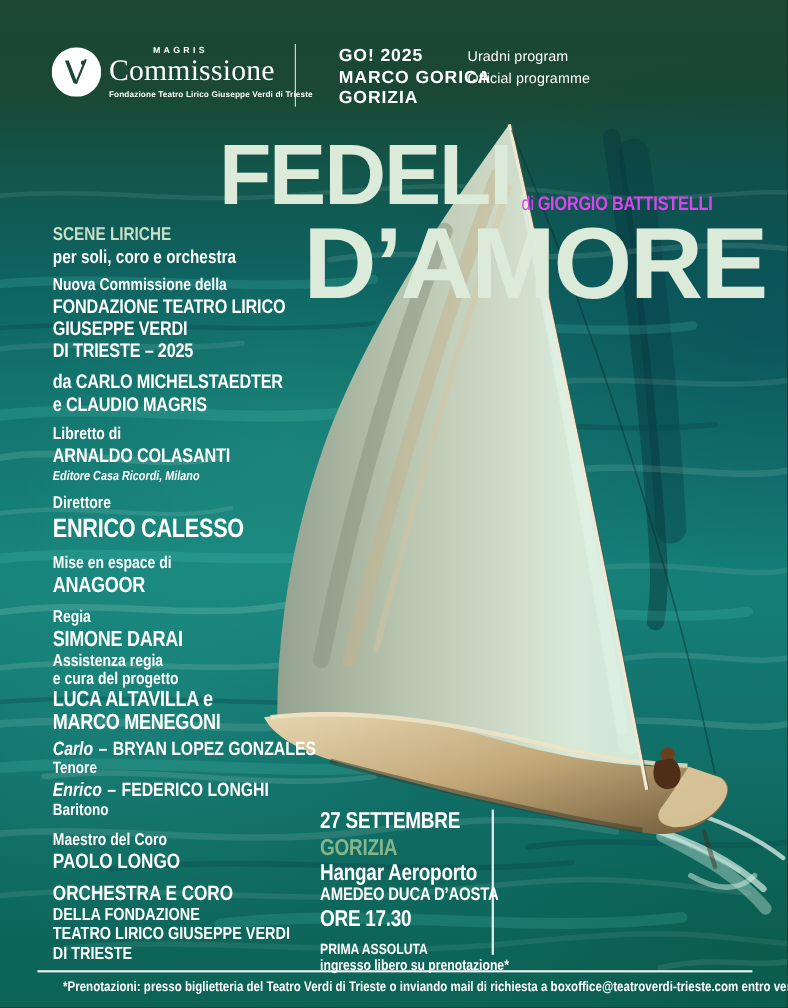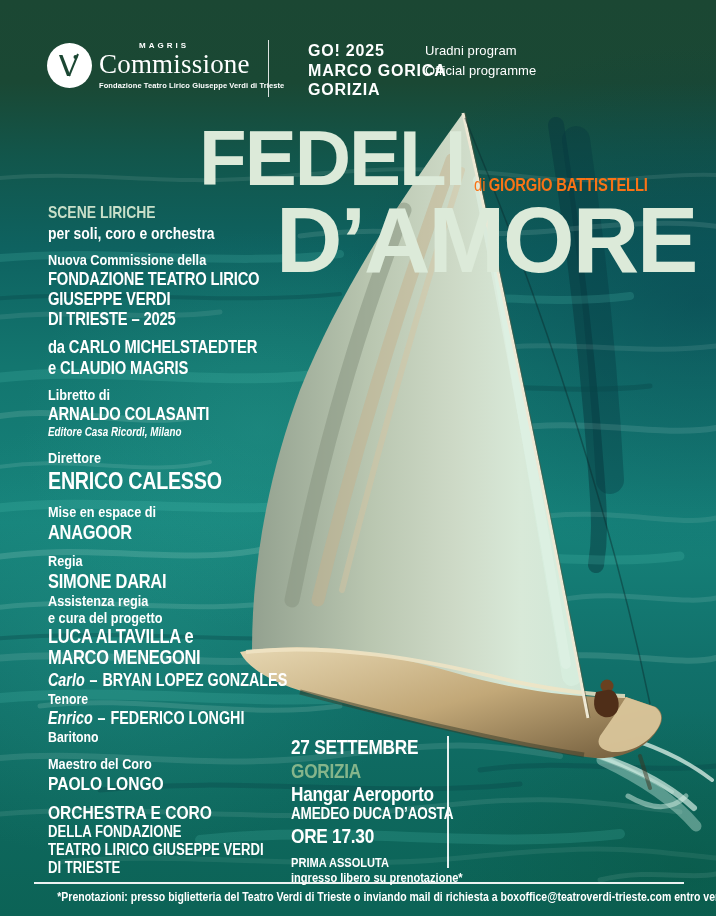--- a/index.html
+++ b/index.html
@@ -65,21 +65,21 @@
   .perf-gap{margin-top:8px;}
   .perf-divider{left:447px;top:736px;width:1.5px;height:132px;background:rgba(255,255,255,.9);}
 
   
   .foot-rule{left:34px;top:882px;width:650px;height:1.8px;background:rgba(255,255,255,.92);}
   .foot-note{left:0;top:890px;width:716px;text-align:center;font-size:12.5px;font-weight:700;}
 
   .mint{color:#dcead9;}
   .mint2{color:#c9dfc9;}
   .sage{color:#85b58b;}
-  .w{color:#f97316;text-align:right;}
+  .w{color:#d946ef;text-align:right;}
 </style>
 </head>
 <body>
 
 <div class="poster">
 
   <svg class="paint" width="716" height="916" viewBox="0 0 716 916" xmlns="http://www.w3.org/2000/svg">
     <defs>
       <linearGradient id="sea" x1="0" y1="0" x2="0" y2="1">
         <stop offset="0" stop-color="#1b4733"></stop>

